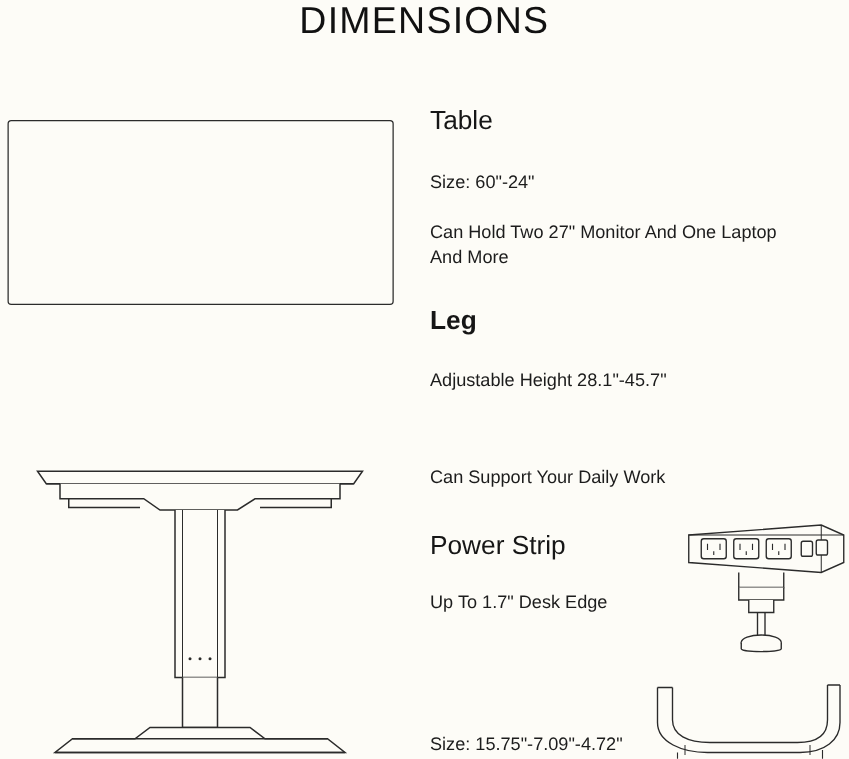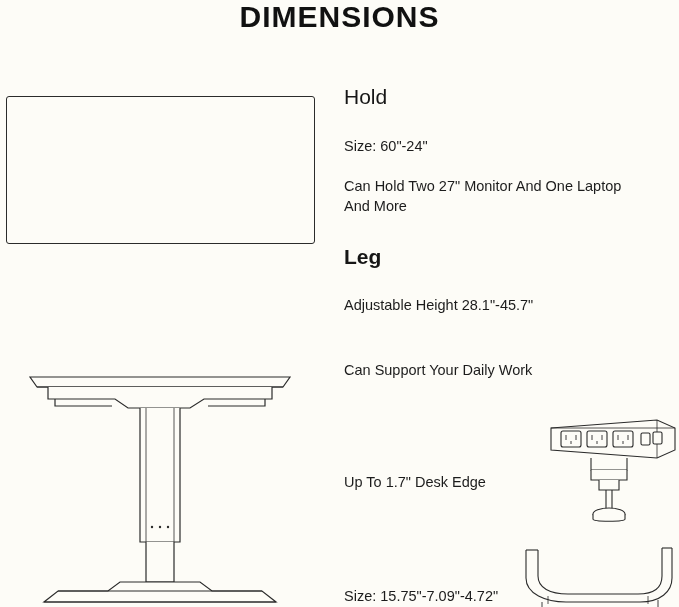--- a/index.html
+++ b/index.html
@@ -17,21 +17,21 @@
   }
 
   
   #page-title {
     position: absolute;
     top: 0px;
     left: 0;
     width: 679px;
     text-align: center;
     font-size: 30px;
-    font-weight: bold;
+    font-weight: normal;
     letter-spacing: 1px;
     color: #111;
     line-height: 34px;
   }
 
   
   #left-column {
     position: absolute;
     left: 0px;
     top: 80px;
@@ -80,21 +80,21 @@
     margin: 0;
   }
   .blk { position: absolute; }
 
   #table-heading   { top: 8px;   left: 2px; }
   #table-size      { top: 60px;  left: 2px; }
   #table-capacity  { top: 100px; left: 2px; width: 300px; }
 
   #leg-heading     { top: 168px; left: 2px; font-weight: bold; }
   #leg-height      { top: 219px; left: 2px; width: 300px; }
-  #leg-support     { top: 284px; left: 2px; width: 300px; }
+  #leg-support     { top: 296px; left: 2px; width: 300px; }
 
   #power-heading   { top: 348px; left: 2px; }
   #power-text      { top: 396px; left: 2px; width: 220px; }
 
   #cable-heading   { top: 462px; left: 2px; }
   #cable-size      { top: 510px; left: 2px; width: 260px; }
 
   
   #power-strip-illustration {
     position: absolute;
@@ -145,28 +145,29 @@
       <path d="M146 302 L120 302 L108 311 L58 311 L44 322 L276 322 L262 311 L212 311 L200 302 L174 302 Z" fill="#fdfcf7"></path>
       <path d="M58 311 L262 311"></path>
 
       <path d="M44 322 L276 322"></path>
     </svg>
   </div>
 </div>
 
 <div id="right-column">
 
-  <div class="blk section-heading" id="table-heading">Hold</div>
+  <div class="blk section-heading" id="table-heading">Table</div>
   <div class="blk section-text" id="table-size">Size: 60"-24"</div>
   <div class="blk section-text" id="table-capacity">Can Hold Two 27" Monitor And One Laptop And More</div>
 
   <div class="blk section-heading" id="leg-heading">Leg</div>
   <div class="blk section-text" id="leg-height">Adjustable Height 28.1"-45.7"</div>
   <div class="blk section-text" id="leg-support">Can Support Your Daily Work</div>
 
+  <div class="blk section-heading" id="power-heading">Power Strip</div>
   <div class="blk section-text" id="power-text">Up To 1.7" Desk Edge</div>
 
   <div class="blk section-text" id="cable-size">Size: 15.75"-7.09"-4.72"</div>
 
   <div id="power-strip-illustration">
     <svg width="132" height="125" viewBox="0 0 132 125" fill="none" stroke="#2b2b2b" stroke-width="1.1">
 
       <path d="M4 22 L110 14 L128 22 L128 44 L110 52 L4 44 Z" fill="#fdfcf7"></path>
       <path d="M110 14 L110 52" stroke-width="0.8"></path>
       <path d="M4 22 L128 22" stroke-width="0.8"></path>

